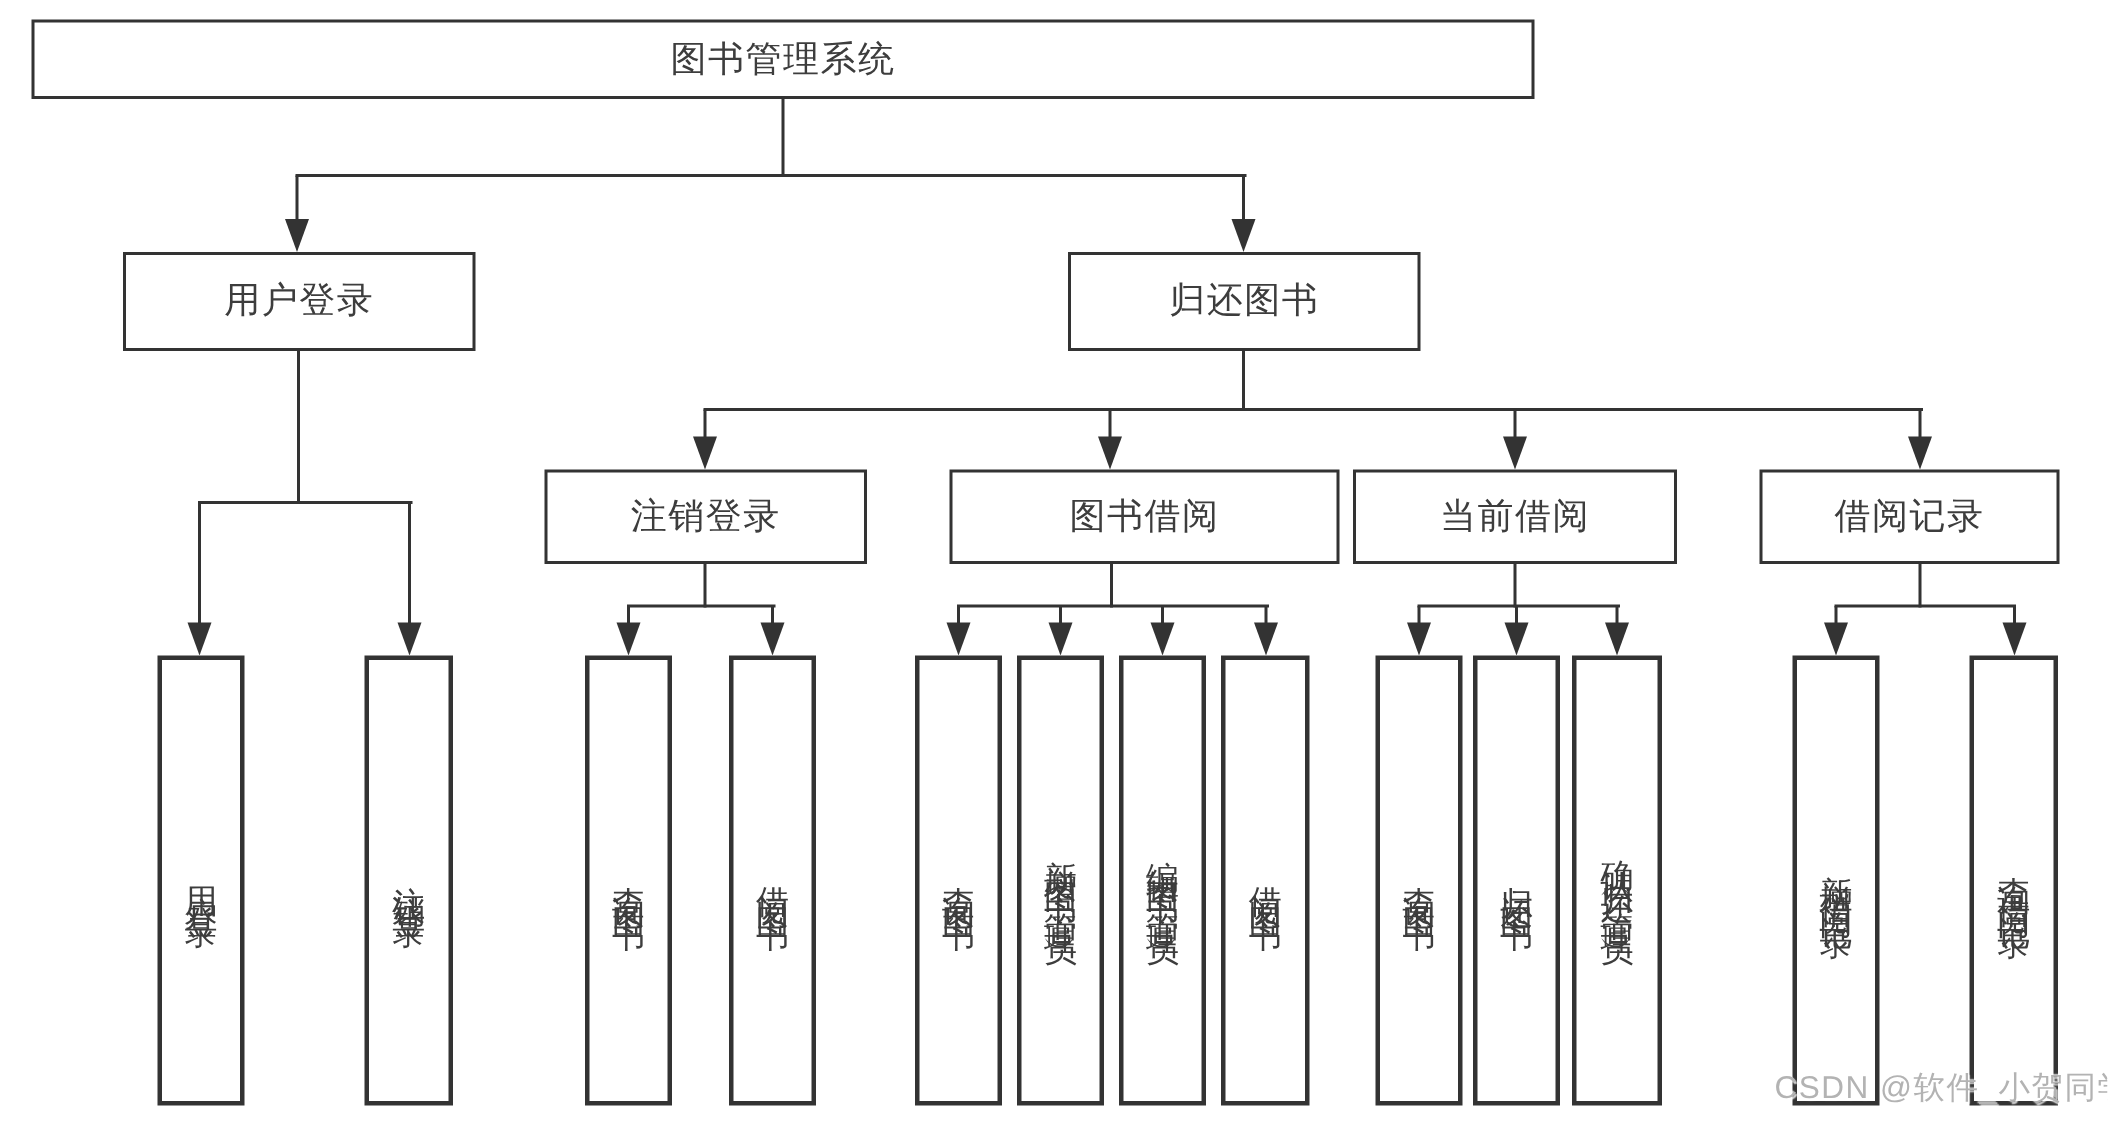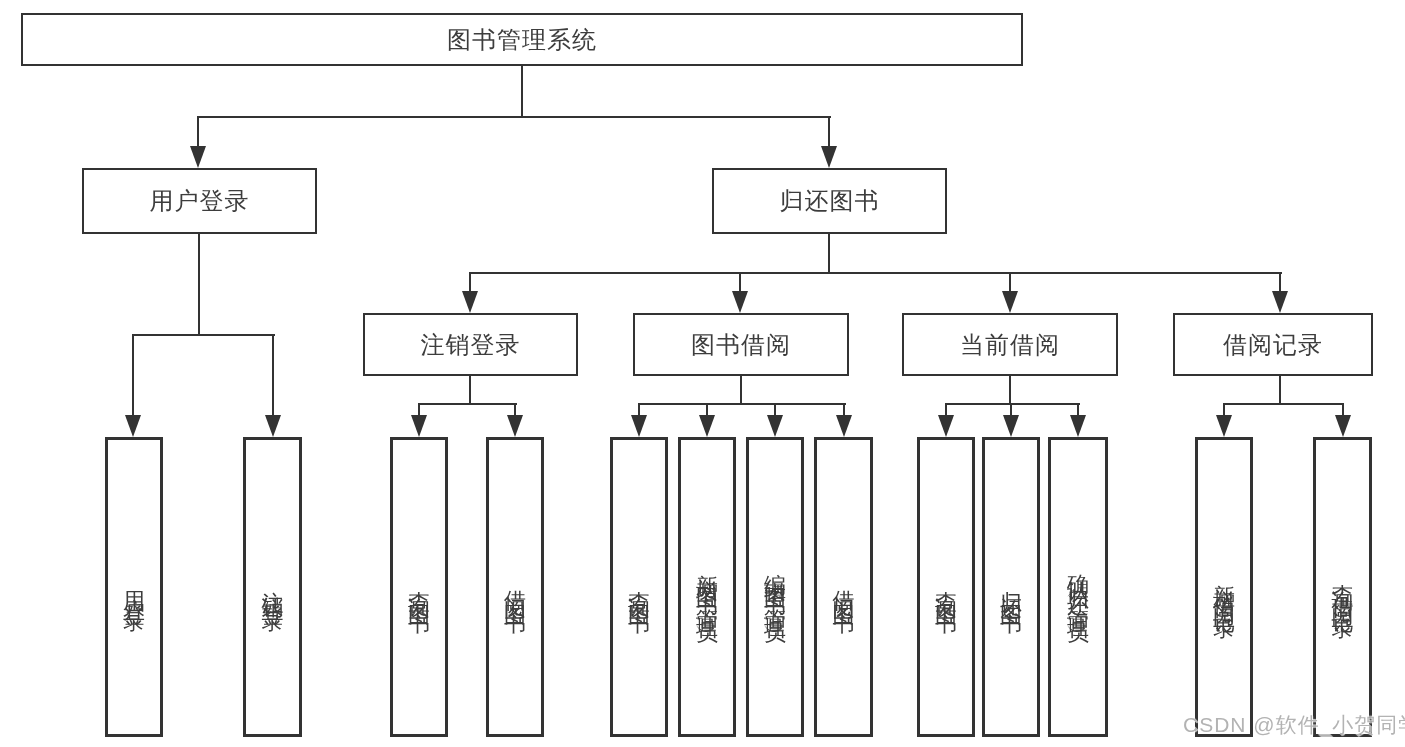--- a/index.html
+++ b/index.html
@@ -72,21 +72,21 @@
   <div class="vline" style="left:828px;top:233px;height:40px;"></div>
   <div class="hline" style="left:469px;top:272px;width:813px;"></div>
   <div class="arrow" style="left:462px;top:273px;height:40px;"></div>
   <div class="arrow" style="left:732px;top:273px;height:40px;"></div>
   <div class="arrow" style="left:1002px;top:273px;height:40px;"></div>
   <div class="arrow" style="left:1272px;top:273px;height:40px;"></div>
 
   <div class="box" style="left:363px;top:313px;width:215px;height:63px;">
     <span class="hlabel">注销登录</span>
   </div>
-  <div class="box" style="left:633px;top:313px;width:216px;height:63px;">
+  <div class="box" style="left:633px;top:313px;width:260px;height:63px;">
     <span class="hlabel">图书借阅</span>
   </div>
   <div class="box" style="left:902px;top:313px;width:216px;height:63px;">
     <span class="hlabel">当前借阅</span>
   </div>
   <div class="box" style="left:1173px;top:313px;width:200px;height:63px;">
     <span class="hlabel">借阅记录</span>
   </div>
 
   <div class="vline" style="left:469px;top:375px;height:30px;"></div>

